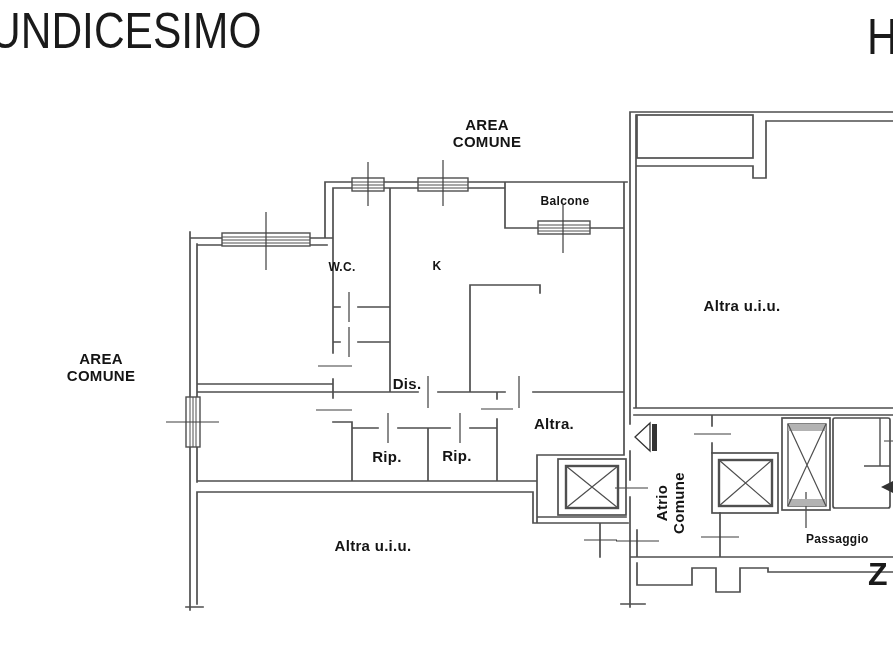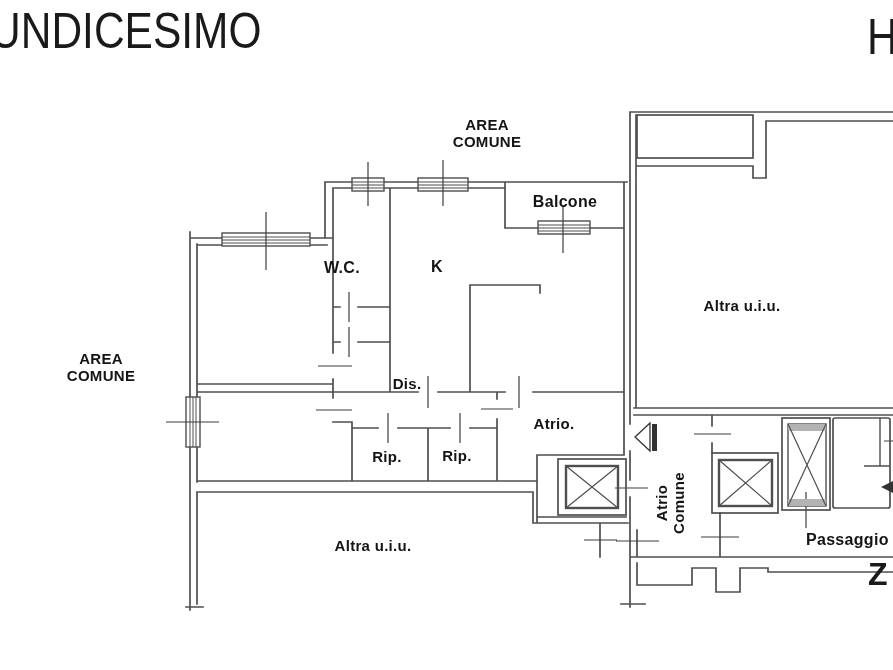--- a/index.html
+++ b/index.html
@@ -17,21 +17,21 @@
     position:absolute;
     transform:translate(-50%,-50%);
     font-weight:bold;
     font-size:15px;
     line-height:1.12;
     text-align:center;
     white-space:pre-line;
     color:#141414;
     letter-spacing:.3px;
   }
-  .lbl.big{font-size:16px;}
+  .lbl.big{font-size:12px;}
   .lbl.rot{transform:translate(-50%,-50%) rotate(-90deg);}
   .corner-text{
     position:absolute;
     font-size:50px;
     font-weight:normal;
     color:#1a1a1a;
     transform:scaleX(.85);
     transform-origin:left top;
     white-space:nowrap;
   }
@@ -175,19 +175,19 @@
 COMUNE</div>
   <div class="lbl" style="left:101px;top:368px;">AREA
 COMUNE</div>
   <div class="lbl big" style="left:565px;top:202px;">Balcone</div>
   <div class="lbl big" style="left:342px;top:268px;">W.C.</div>
   <div class="lbl big" style="left:437px;top:267px;">K</div>
   <div class="lbl" style="left:742px;top:306px;">Altra u.i.u.</div>
   <div class="lbl" style="left:407px;top:384px;">Dis.</div>
   <div class="lbl" style="left:387px;top:457px;">Rip.</div>
   <div class="lbl" style="left:457px;top:456px;">Rip.</div>
-  <div class="lbl" style="left:554px;top:424px;">Atrio.</div>
+  <div class="lbl" style="left:554px;top:424px;">Altra.</div>
   <div class="lbl rot" style="left:671px;top:503px;">Atrio
 Comune</div>
   <div class="lbl" style="left:373px;top:546px;">Altra u.i.u.</div>
   <div class="lbl big passaggio" style="left:806px;top:540px;">Passaggio</div>
 
 </div>
 
 </body></html>

